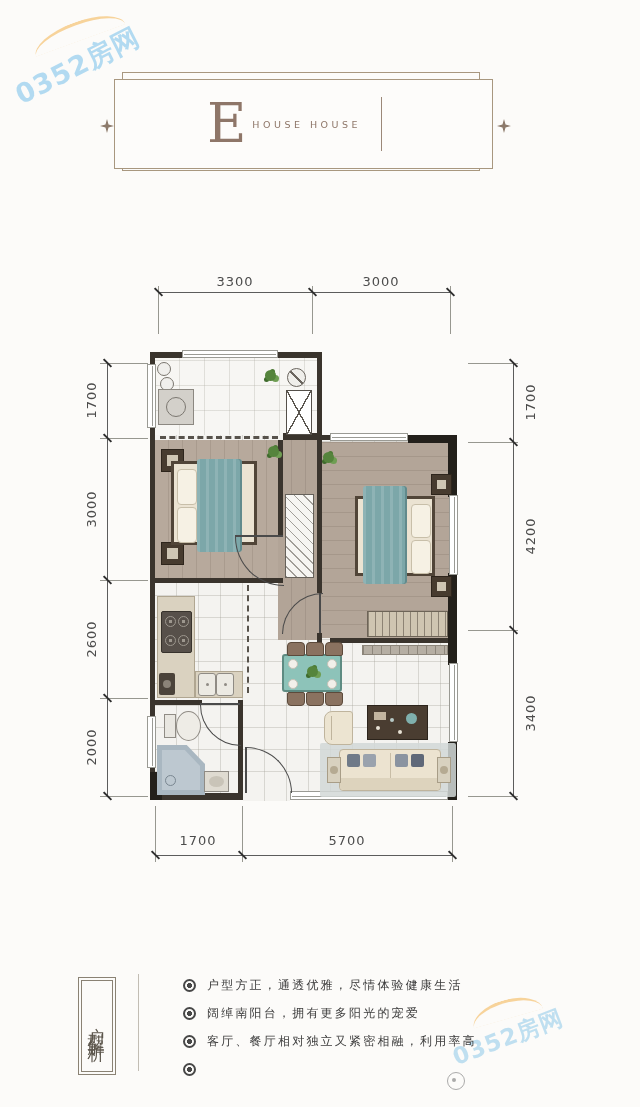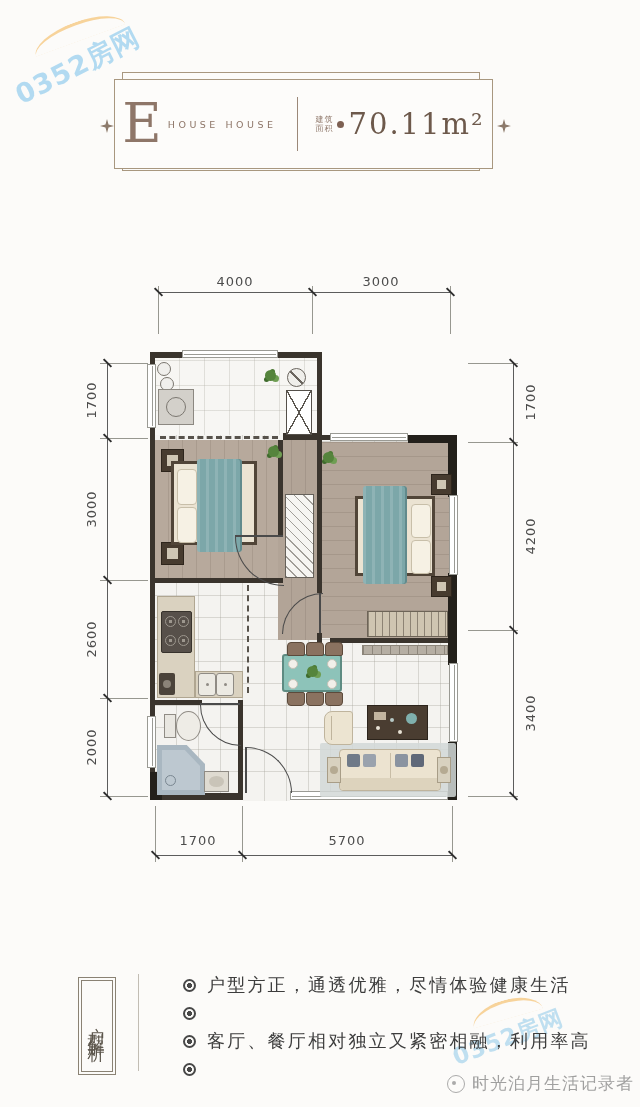--- a/index.html
+++ b/index.html
@@ -81,21 +81,21 @@
          box-shadow:5px 3px 0 -2px #6f9e53,-4px 4px 0 -3px #3f6b2c,2px -4px 0 -3px #4c7a34}
   .sp{position:absolute;width:13px;height:13px;border-radius:2px}
 
   
   .an-box{position:absolute;left:78px;top:977px;width:36px;height:96px;border:1px solid #8a8274;
           display:flex;align-items:center;justify-content:center}
   .an-box::after{content:"";position:absolute;inset:2px;border:1px solid #8a8274}
   .an-title{writing-mode:vertical-rl;font-size:17px;letter-spacing:6px;color:#5c564c}
   .an-div{position:absolute;left:138px;top:974px;width:1px;height:97px;background:#c2bdb4}
   .an-list{position:absolute;left:183px;top:971px;margin:0;padding:0;list-style:none;z-index:2}
-  .an-list li{display:flex;align-items:center;gap:11px;height:28px;font-size:18px;
+  .an-list li{display:flex;align-items:center;gap:11px;height:28px;font-size:12px;
           letter-spacing:2.2px;color:#3d3d3d;font-weight:500;white-space:nowrap}
   .bullet-ico{flex:0 0 auto;width:9px;height:9px;border:2px solid #474747;border-radius:50%;
           background:radial-gradient(circle,#474747 2.4px,#fbfaf8 2.8px)}
 </style>
 </head>
 <body>
 
 <div class="page">
 
   <div class="wm-arc" style="left:30px;top:22px;width:95px;transform:rotate(-20deg)"></div>
@@ -104,25 +104,20 @@
   <div class="frame-b"></div>
   <div class="diamond" style="left:100px;top:119px"></div>
   <div class="diamond" style="left:497px;top:119px"></div>
   <div class="frame-a">
     <div class="e-letter">E</div>
     <div class="ht-col">
       <div class="ht-en">HOUSE HOUSE</div>
     </div>
     <div class="hdr-div"></div>
     <div class="area-col">
-      <div class="area-row">
-        <div class="area-label">建筑面积</div>
-        <div class="area-dot"></div>
-        <div class="area-val">70.11m²</div>
-      </div>
     </div>
   </div>
 
   <div>
 
     <div class="tile" style="left:155px;top:435px;width:302px;height:358px"></div>
     <div class="tile" style="left:243px;top:792px;width:47px;height:9px"></div>
     <div class="tile" style="left:155px;top:357px;width:162px;height:78px;background:
         repeating-linear-gradient(0deg,transparent 0 24px,rgba(170,168,158,.3) 24px 25px),
         repeating-linear-gradient(90deg,transparent 0 24px,rgba(170,168,158,.3) 24px 25px),#f7f6f3"></div>
@@ -268,21 +263,21 @@
     <div class="arc-tr" style="left:246px;top:747px;width:45px;height:45px"></div>
     <div class="leaf" style="left:245px;top:747px;width:2px;height:46px"></div>
 
     <div class="dim-line" style="left:158px;top:292px;width:292px;height:1px"></div>
     <div class="stub" style="left:158px;top:286px;width:1px;height:48px"></div>
     <div class="stub" style="left:312px;top:286px;width:1px;height:48px"></div>
     <div class="stub" style="left:450px;top:286px;width:1px;height:48px"></div>
     <div class="tick" style="left:153px;top:291px"></div>
     <div class="tick" style="left:307px;top:291px"></div>
     <div class="tick" style="left:445px;top:291px"></div>
-    <div class="dlabel" style="left:235px;top:281px">4000</div>
+    <div class="dlabel" style="left:235px;top:281px">3300</div>
     <div class="dlabel" style="left:381px;top:281px">3000</div>
 
     <div class="dim-line" style="left:107px;top:363px;width:1px;height:433px"></div>
     <div class="stub" style="left:100px;top:363px;width:48px;height:1px"></div>
     <div class="stub" style="left:100px;top:438px;width:48px;height:1px"></div>
     <div class="stub" style="left:100px;top:580px;width:48px;height:1px"></div>
     <div class="stub" style="left:100px;top:698px;width:48px;height:1px"></div>
     <div class="stub" style="left:100px;top:796px;width:48px;height:1px"></div>
     <div class="tick" style="left:102px;top:362px"></div>
     <div class="tick" style="left:102px;top:437px"></div>
@@ -325,28 +320,28 @@
     <div class="an-title">户型解析</div>
   </div>
   <div class="an-div"></div>
   <ul class="an-list">
     <li>
         <span class="bullet-ico"></span>
         <span>户型方正，通透优雅，尽情体验健康生活</span>
       </li>
     <li>
         <span class="bullet-ico"></span>
+        <span>阔绰南阳台，拥有更多阳光的宠爱</span>
       </li>
     <li>
         <span class="bullet-ico"></span>
         <span>客厅、餐厅相对独立又紧密相融，利用率高</span>
       </li>
     <li>
         <span class="bullet-ico"></span>
       </li>
   </ul>
 
   <div class="wm-author" style="left:447px;top:1072px;z-index:3">
     <span class="wm-logo"></span>
-    <span>时光泊月生活记录者</span>
   </div>
 
 </div>
 
 </body></html>

